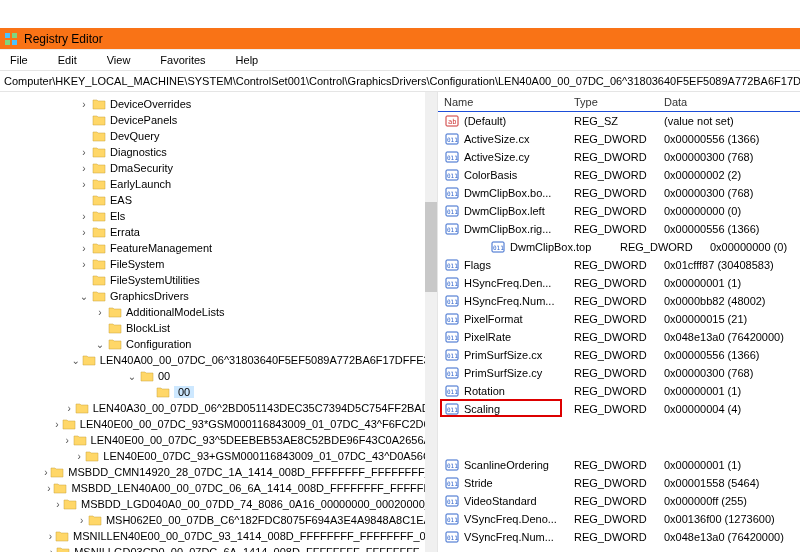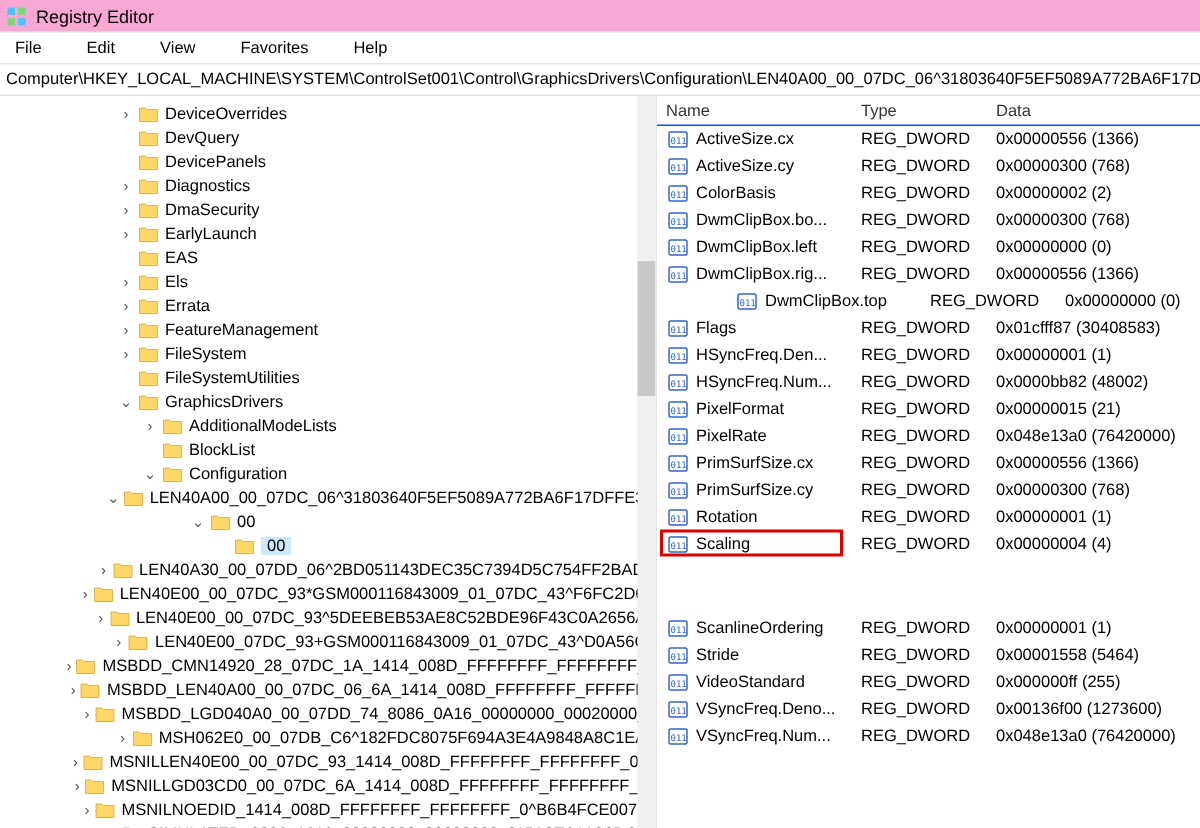--- a/index.html
+++ b/index.html
@@ -12,22 +12,23 @@
     width: 800px;
     height: 552px;
     overflow: hidden;
     position: relative;
   }
   .titlebar {
     height: 22px;
     display: flex;
     align-items: center;
     padding: 0 4px;
-    background: #f9a8d4;
+    background: #f97316;
     border-bottom: 1px solid #eee;
+    margin-top: 28px;
   }
   .titlebar .app-icon {
     width: 14px; height: 14px;
     margin-right: 6px;
     display: inline-block;
   }
   .title-text { font-size: 12px; }
   .menubar {
     height: 20px;
     display: flex;
@@ -162,29 +163,29 @@
             <path d="M1 2h4l1 1h7v8H1z" fill="#ffd768" stroke="#caa23a" stroke-width="0.5"></path>
           </svg></span>
         <span class="node-label">DeviceOverrides</span>
       </div>
       <div class="tree-row">
         <span class="sp" style="width: 78px;"></span>
         <span class="tw"></span>
         <span class="folder"><svg width="14" height="12">
             <path d="M1 2h4l1 1h7v8H1z" fill="#ffd768" stroke="#caa23a" stroke-width="0.5"></path>
           </svg></span>
+        <span class="node-label">DevicePanels</span>
+      </div>
+      <div class="tree-row">
+        <span class="sp" style="width: 78px;"></span>
+        <span class="tw"></span>
+        <span class="folder"><svg width="14" height="12">
+            <path d="M1 2h4l1 1h7v8H1z" fill="#ffd768" stroke="#caa23a" stroke-width="0.5"></path>
+          </svg></span>
         <span class="node-label">DevQuery</span>
-      </div>
-      <div class="tree-row">
-        <span class="sp" style="width: 78px;"></span>
-        <span class="tw"></span>
-        <span class="folder"><svg width="14" height="12">
-            <path d="M1 2h4l1 1h7v8H1z" fill="#ffd768" stroke="#caa23a" stroke-width="0.5"></path>
-          </svg></span>
-        <span class="node-label">DevicePanels</span>
       </div>
       <div class="tree-row">
         <span class="sp" style="width: 78px;"></span>
         <span class="tw">›</span>
         <span class="folder"><svg width="14" height="12">
             <path d="M1 2h4l1 1h7v8H1z" fill="#ffd768" stroke="#caa23a" stroke-width="0.5"></path>
           </svg></span>
         <span class="node-label">Diagnostics</span>
       </div>
       <div class="tree-row">
@@ -407,20 +408,31 @@
   <div class="listpane">
     <div class="list-header">
       <div class="col-name">Name</div>
       <div class="col-type">Type</div>
       <div class="col-data">Data</div>
     </div>
     <div class="list-body" id="list-body">
         <div class="list-row" style="position: relative;">
           <span class="ic">
             <svg width="14" height="14">
+              <rect x="1" y="2" width="12" height="10" rx="1" fill="#fff" stroke="#c33"></rect>
+              <text x="3" y="10" font-size="7" fill="#c33" font-family="monospace">ab</text>
+            </svg>
+          </span>
+          <span class="nm">(Default)</span>
+          <span class="ty">REG_SZ</span>
+          <span class="da">(value not set)</span>
+        </div>
+        <div class="list-row" style="position: relative;">
+          <span class="ic">
+            <svg width="14" height="14">
               <rect x="1" y="2" width="12" height="10" rx="1" fill="#fff" stroke="#36c"></rect>
               <text x="2" y="10" font-size="6" fill="#36c" font-family="monospace">011</text>
             </svg>
           </span>
           <span class="nm">ActiveSize.cx</span>
           <span class="ty">REG_DWORD</span>
           <span class="da">0x00000556 (1366)</span>
         </div>
         <div class="list-row" style="position: relative;">
           <span class="ic">

